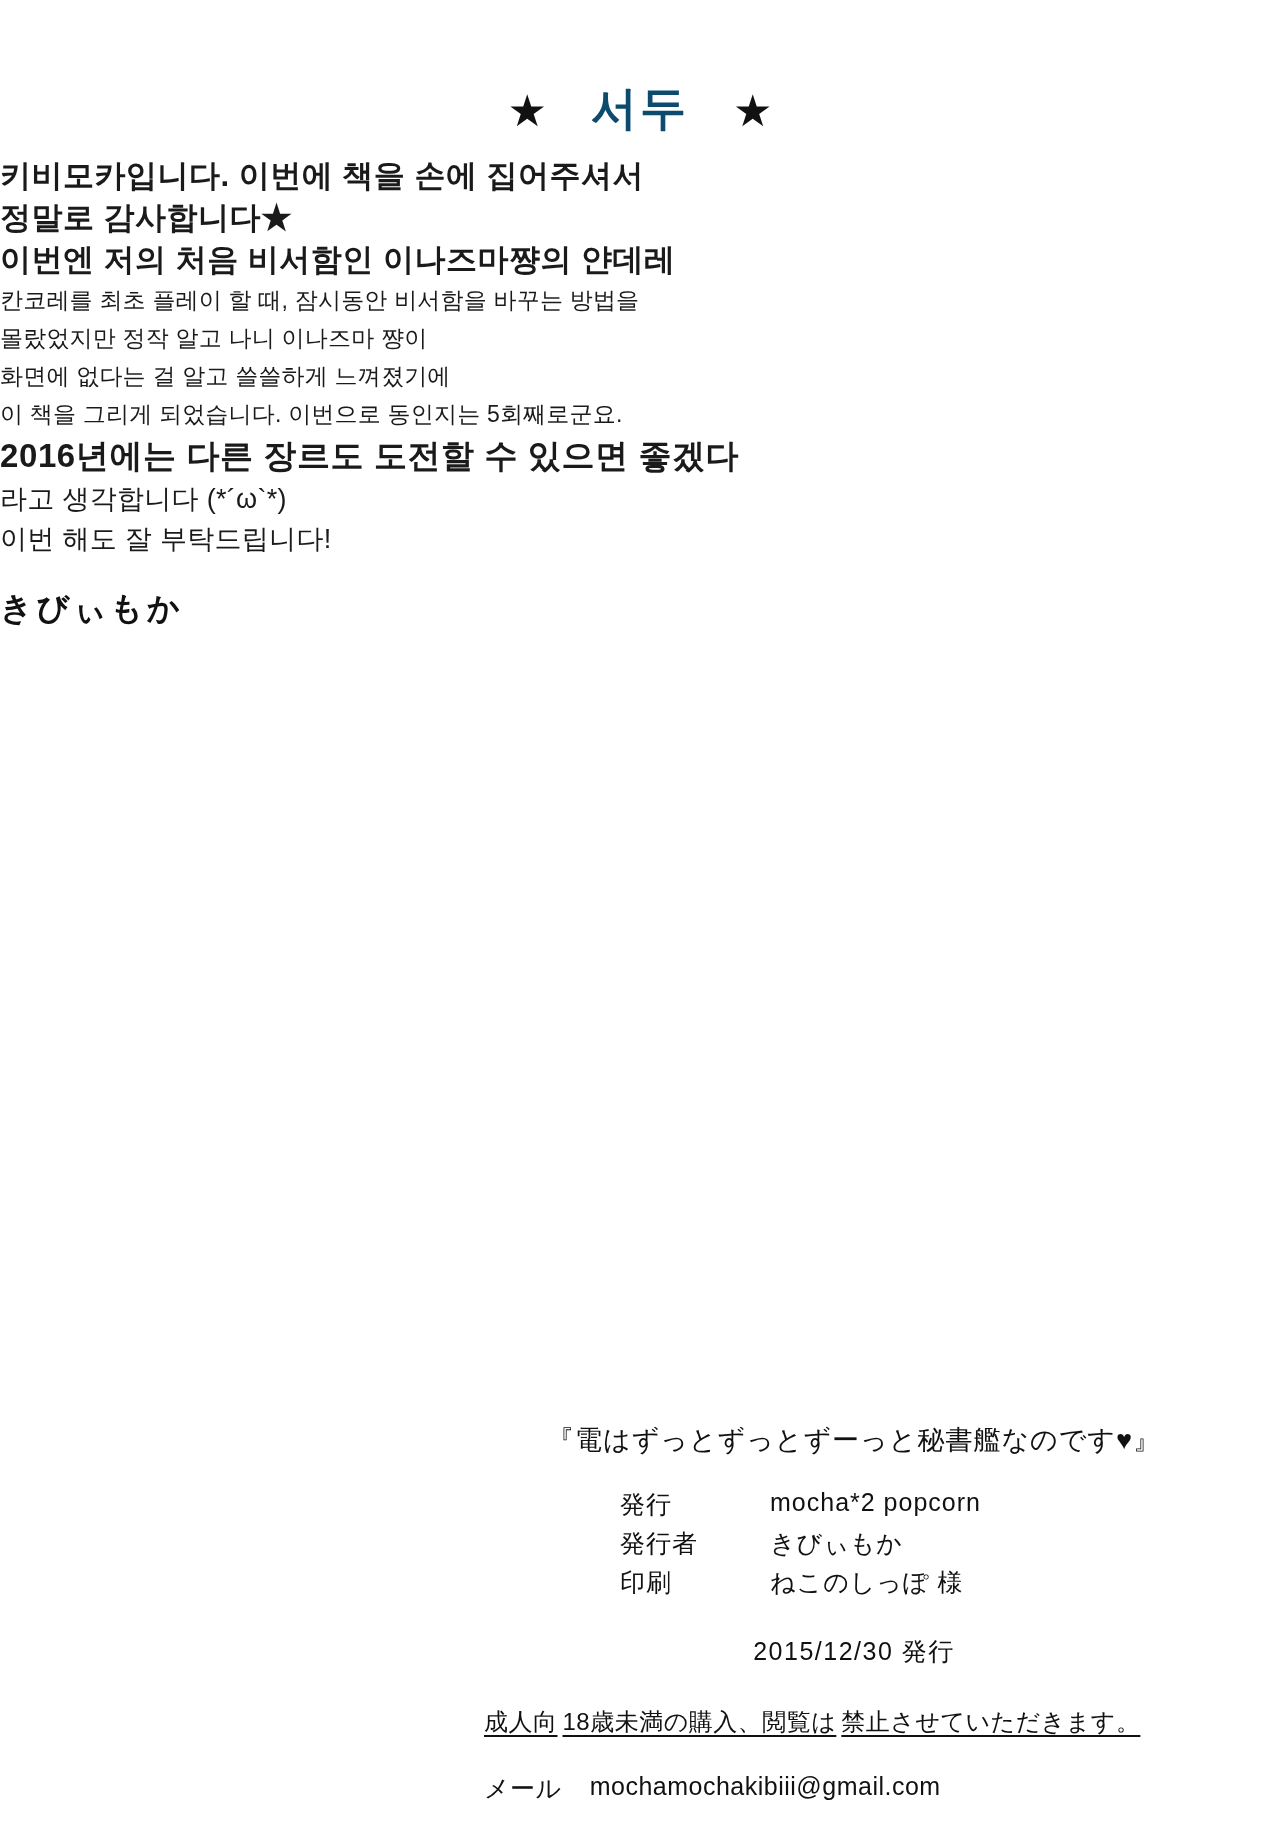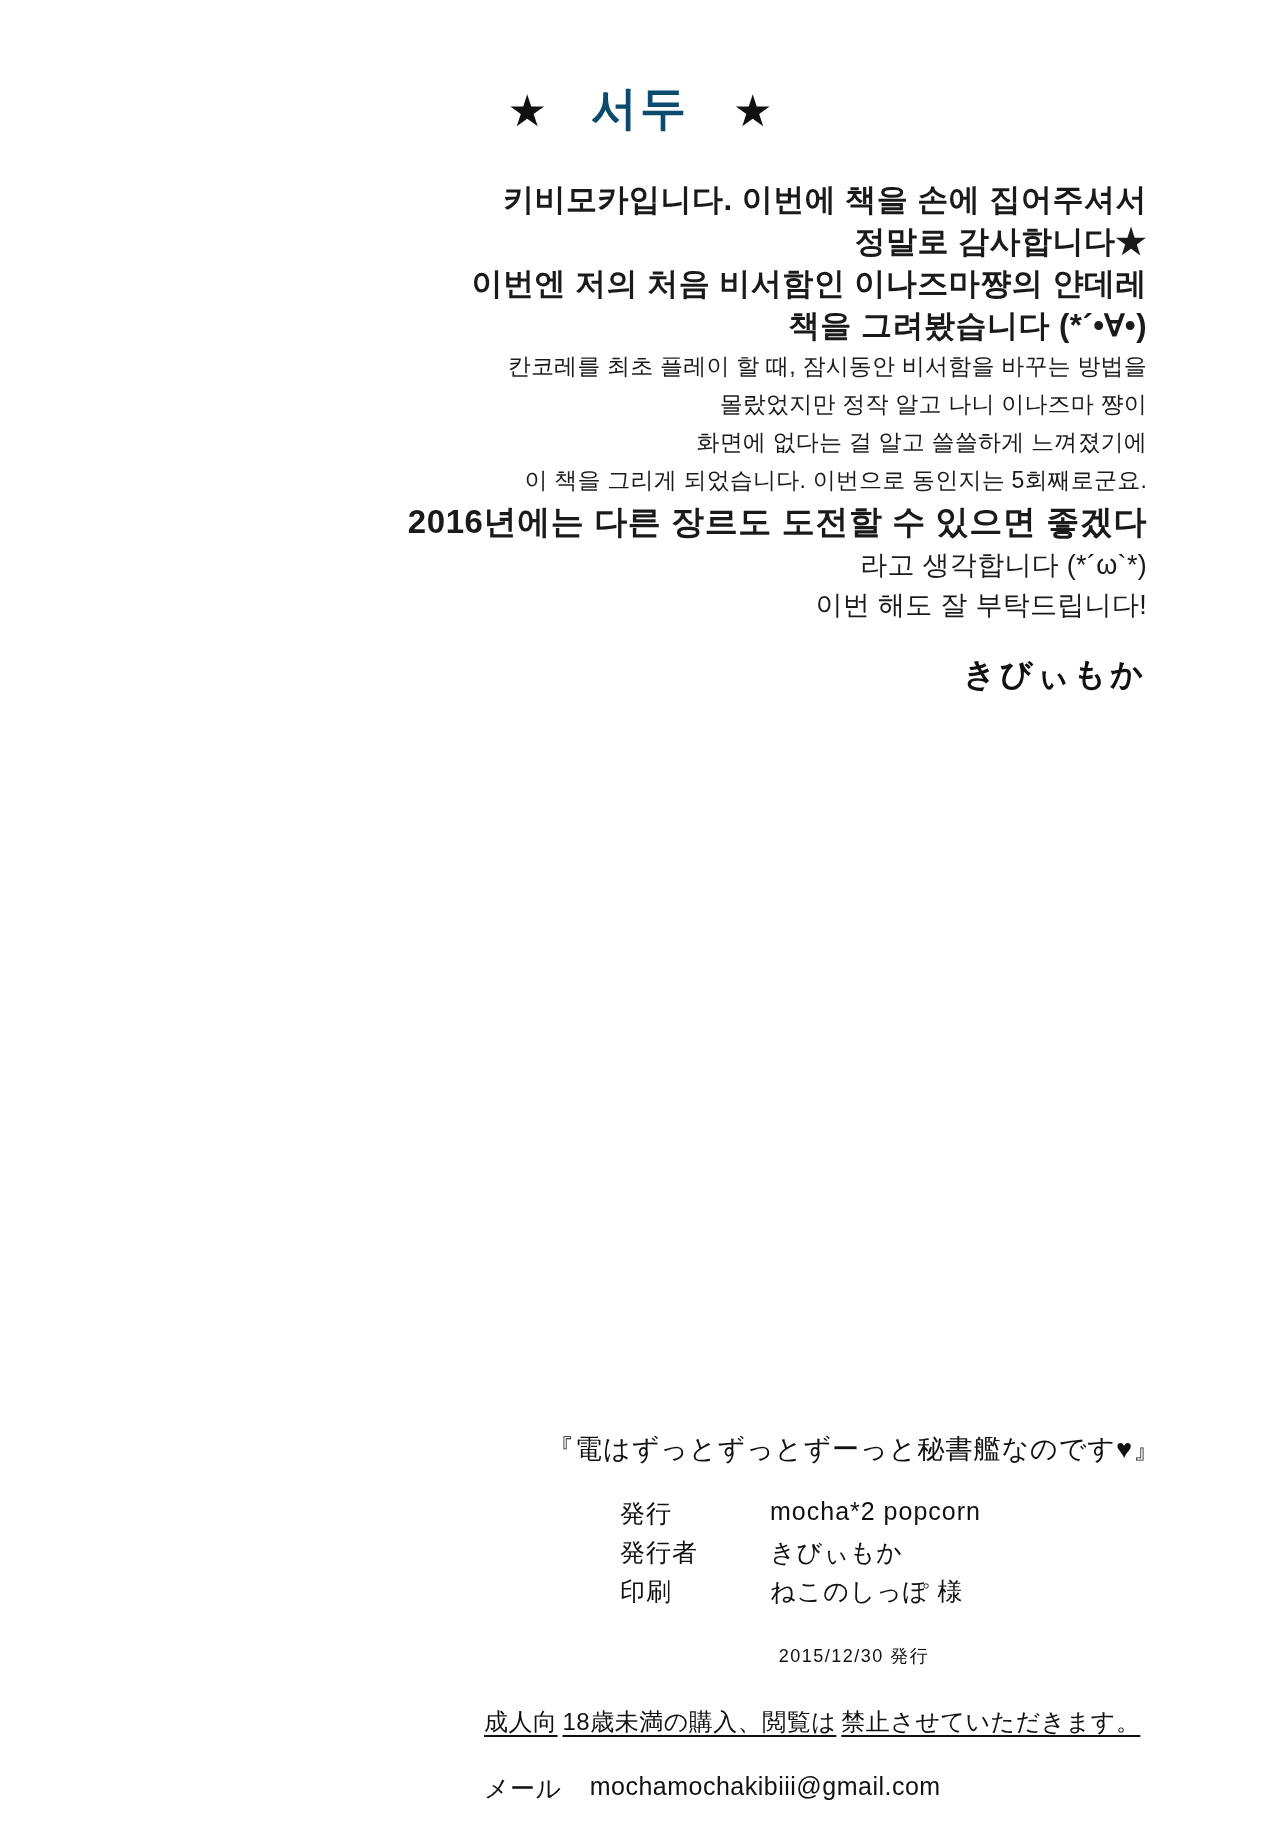--- a/index.html
+++ b/index.html
@@ -41,22 +41,21 @@
     letter-spacing: 3px;
     color: #0c4a6e;
   }
 
   
   .intro-block {
     position: absolute;
     top: 155px;
     left: 0;
     width: 1147px;
-    text-align: right;
-    margin-top: 24px;
+    text-align: left;
   }
   .intro-line {
     display: block;
     color: #1a1a1a;
     white-space: pre;
   }
   .l-big {
     font-size: 31px;
     line-height: 42px;
     letter-spacing: 0.5px;
@@ -119,21 +118,21 @@
   .credit-label {
     width: 150px;
     text-align: left;
     padding-left: 12px;
   }
   .credit-value {
     width: 330px;
     text-align: left;
   }
   .pubdate {
-    font-size: 18px;
+    font-size: 25px;
     letter-spacing: 1.5px;
     margin-bottom: 38px;
     color: #111;
   }
   .notice {
     display: flex;
     align-items: center;
     gap: 5px;
     margin-bottom: 34px;
   }
@@ -159,21 +158,20 @@
 <div class="afterword-title">
   <span class="star">★</span>
   <span class="title-text">서두</span>
   <span class="star">★</span>
 </div>
 
 <div class="intro-block">
   <span class="intro-line l-big">키비모카입니다. 이번에 책을 손에 집어주셔서</span>
   <span class="intro-line l-big">정말로 감사합니다★</span>
   <span class="intro-line l-big">이번엔 저의 처음 비서함인 이나즈마쨩의 얀데레</span>
-  <span class="intro-line l-big">책을 그려봤습니다 (*´•∀•)</span>
   <span class="intro-line l-small">칸코레를 최초 플레이 할 때, 잠시동안 비서함을 바꾸는 방법을</span>
   <span class="intro-line l-small">몰랐었지만 정작 알고 나니 이나즈마 쨩이</span>
   <span class="intro-line l-small">화면에 없다는 걸 알고 쓸쓸하게 느껴졌기에</span>
   <span class="intro-line l-small">이 책을 그리게 되었습니다. 이번으로 동인지는 5회째로군요.</span>
   <span class="intro-line l-bigger">2016년에는 다른 장르도 도전할 수 있으면 좋겠다</span>
   <span class="intro-line l-mid">라고 생각합니다 (*´ω`*)</span>
   <span class="intro-line l-mid">이번 해도 잘 부탁드립니다!</span>
   <span class="signature">きびぃもか</span>
 </div>
 

